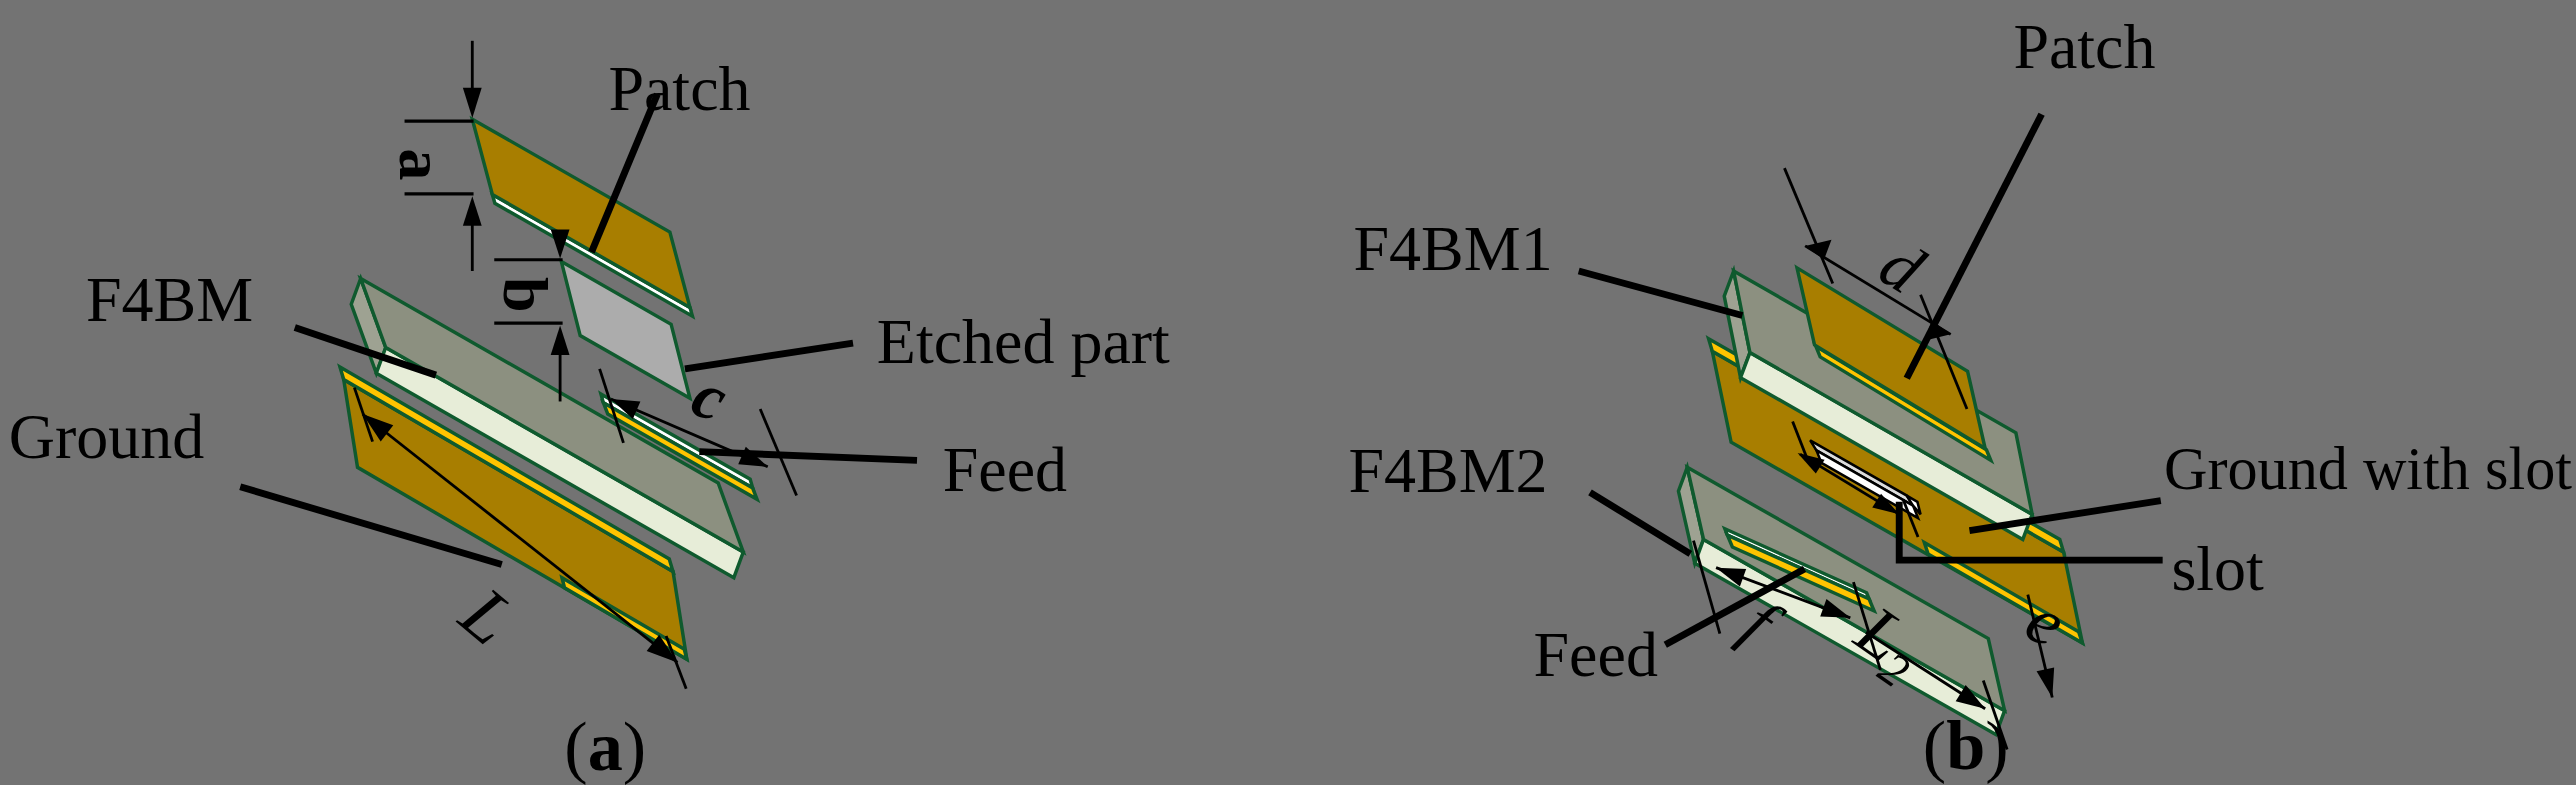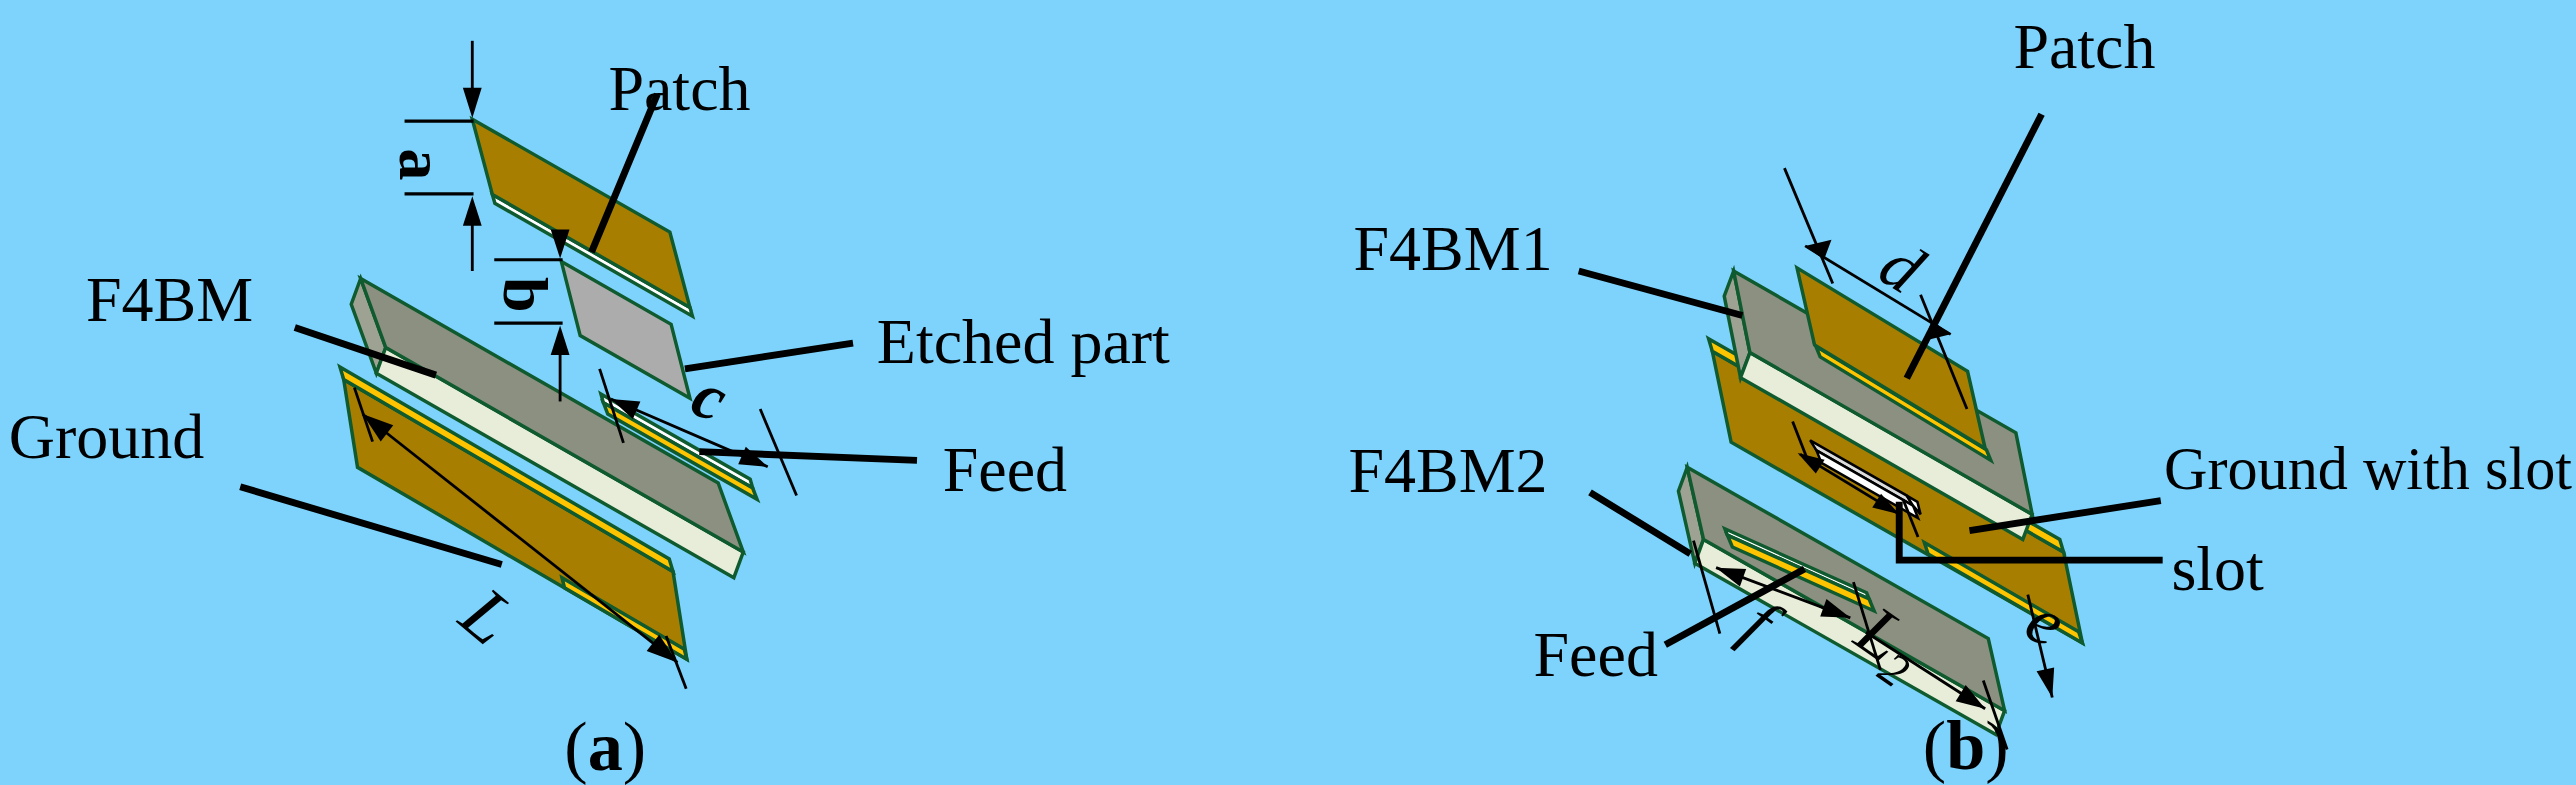--- a/index.html
+++ b/index.html
@@ -1,16 +1,16 @@
 <!DOCTYPE html>
 <html style="font-size:10px"><head>
 <meta charset="utf-8">
 <style>
   html,body{margin:0;padding:0;background:#fff;}
-  .figure-wrap{width:2576px;height:786px;background:#7dd3fc;position:relative;overflow:hidden;}
+  .figure-wrap{width:2576px;height:786px;background:#737373;position:relative;overflow:hidden;}
   svg{display:block;}
   text{font-family:"Liberation Serif","DejaVu Serif",serif;fill:#000;}
   .lbl{font-size:102px;}
   .lbl-sm{font-size:96px;}
   .dim-i{font-style:italic;font-size:110px;}
   .dim-b{font-weight:700;font-size:102px;}
   .dim-bi{font-weight:700;font-style:italic;font-size:106px;}
   .cap{font-size:112px;}
   .cap-b{font-weight:700;}
   .thick{stroke-width:11;fill:none;}

